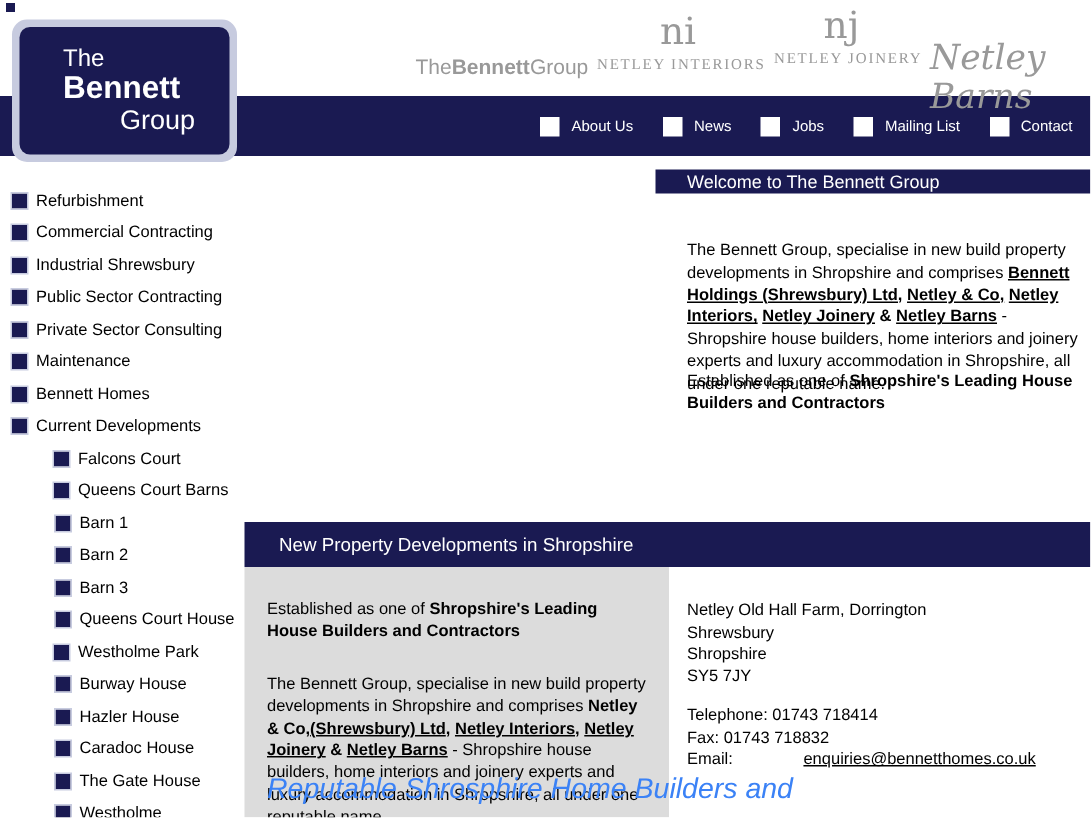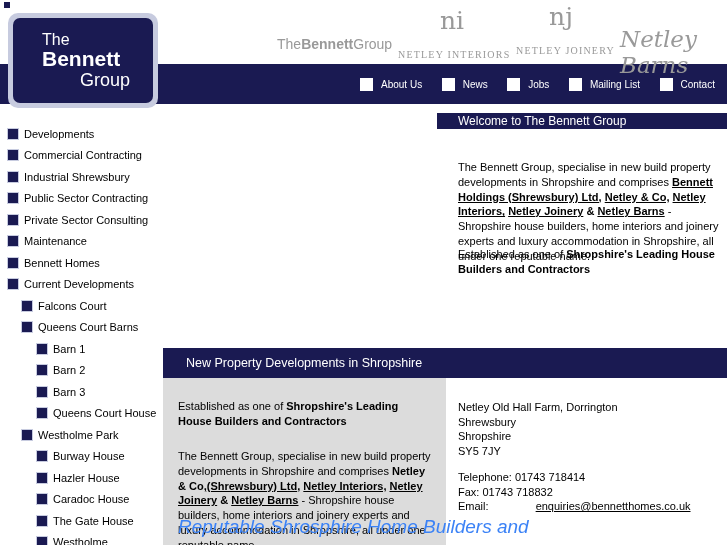--- a/index.html
+++ b/index.html
@@ -20,34 +20,34 @@
   .logo-group { font-size:18px; line-height:20px; text-align:right; }
 
   
   .pl { position:absolute; color:#999; }
   .pl-bennett { left:277px; top:36px; font-size:14px; }
   .pl-bennett b { font-weight:bold; }
   .pl-stacked { text-align:center; font-family:"Liberation Serif", serif; }
   .pl-interiors { left:398px; top:8px; width:108px; }
   .pl-joinery { left:516px; top:4px; width:90px; }
   .monogram { font-size:25px; line-height:26px; font-family:"DejaVu Serif", serif; }
-  .pl-label { font-size:10px; letter-spacing:1.2px; margin-top:15px; white-space:nowrap; }
+  .pl-label { font-size:10px; letter-spacing:1.2px; margin-top:4px; white-space:nowrap; }
   .pl-barns { left:620px; top:26px; font-family:"DejaVu Serif", serif; font-style:italic; font-size:23px; }
 
   
   .main-nav { position:absolute; left:360px; right:12px; top:64px; height:40px; display:flex; align-items:center; justify-content:space-between; }
   .nav-item { display:flex; align-items:center; gap:8px; cursor:pointer; }
   .nav-square { width:13px; height:13px; background:#fff; display:inline-block; }
   .nav-label { color:#fff; font-size:10px; font-weight:normal; white-space:nowrap; }
 
   
   .sidebar { position:absolute; left:0; top:123px; width:160px; }
   .side-item { display:flex; align-items:center; height:21.5px; cursor:pointer; }
   .side-item.lvl1 { padding-left:8px; }
-  .side-item.lvl2 { padding-left:22px; }
+  .side-item.lvl2 { padding-left:22px;margin-left:14px; }
   .side-item.lvl3 { padding-left:37px; }
   .side-bullet { width:10px; height:10px; background:#1a1a52; outline:1px solid #c7cbdf; flex:0 0 auto; }
   .side-label { font-size:11px; margin-left:6px; white-space:nowrap; }
 
   
   .section-header { position:absolute; background:#1a1a52; color:#fff; display:flex; align-items:center; }
   .welcome-header { left:437px; top:113px; width:290px; height:16px; font-size:12px; padding-left:21px; }
   .dev-header { left:163px; top:348px; width:564px; height:30px; font-size:12.5px; padding-left:23px; }
 
   
@@ -119,21 +119,21 @@
       </div>
       <div class="nav-item">
         <span class="nav-square"></span>
         <span class="nav-label">Contact</span>
       </div>
     </nav>
 
   <aside class="sidebar" id="sidebar">
       <div class="side-item lvl1">
         <span class="side-bullet"></span>
-        <span class="side-label">Developments</span>
+        <span class="side-label">Refurbishment</span>
       </div>
       <div class="side-item lvl1">
         <span class="side-bullet"></span>
         <span class="side-label">Commercial Contracting</span>
       </div>
       <div class="side-item lvl1">
         <span class="side-bullet"></span>
         <span class="side-label">Industrial Shrewsbury</span>
       </div>
       <div class="side-item lvl1">

